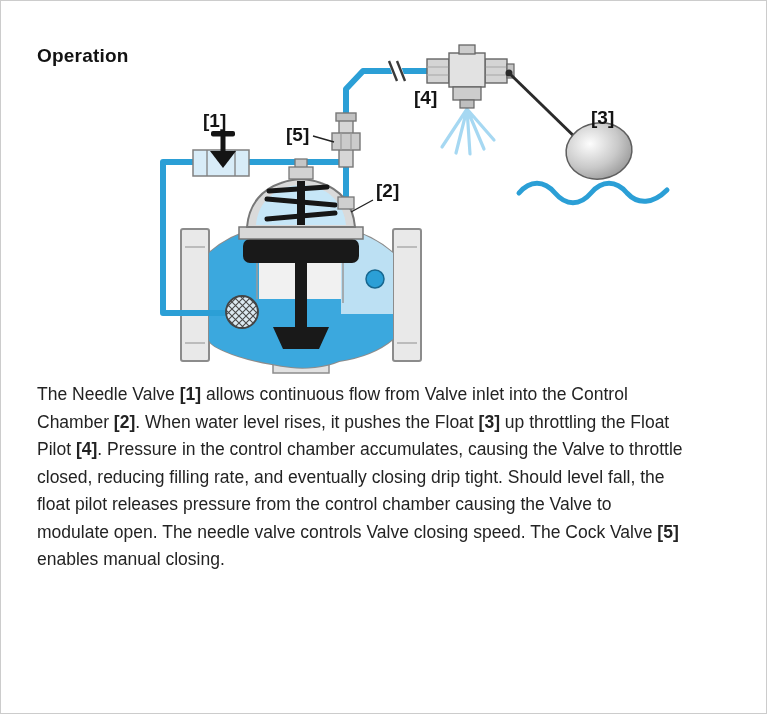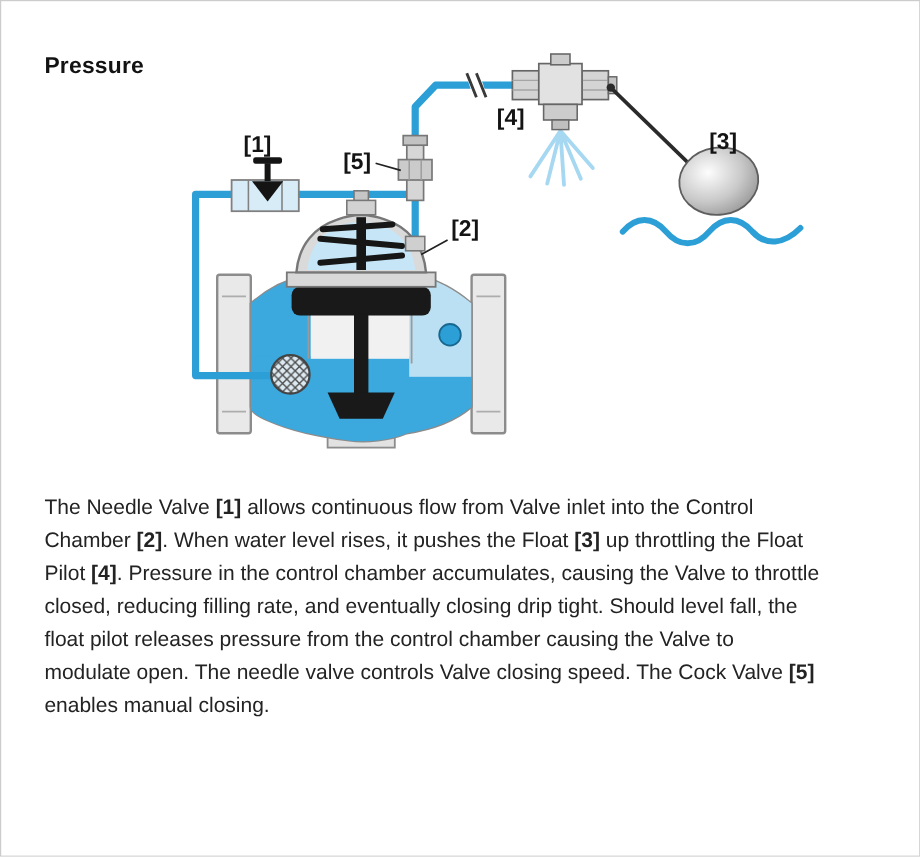--- a/index.html
+++ b/index.html
@@ -10,35 +10,35 @@
     background:#ffffff;
     overflow:hidden;
     font-family:"Liberation Sans", sans-serif;
   }
   .title{
     position:absolute;left:36px;top:44px;margin:0;
     font-size:19px;font-weight:700;color:#121212;letter-spacing:.2px;
   }
   .diagram{position:absolute;left:0;top:0;}
   .desc{
-    position:absolute;left:36px;top:408px;width:650px;margin:0;
+    position:absolute;left:36px;top:380px;width:650px;margin:0;
     font-size:17.5px;line-height:27.5px;color:#232323;
   }
   .desc b{font-weight:700;}
   .lbl{
     font-family:"Liberation Sans", sans-serif;
     font-weight:700;font-size:19px;fill:#141414;
   }
 </style>
 </head>
 <body>
 
 <div class="page">
 
-  <h1 class="title">Pressure</h1>
+  <h1 class="title">Operation</h1>
 
   <svg class="diagram" width="767" height="400" viewBox="0 0 767 400">
     <defs>
       <pattern id="hatch" width="7" height="7" patternUnits="userSpaceOnUse">
         <rect width="7" height="7" fill="#DCE9F1"></rect>
         <path d="M0,0 L7,7 M7,0 L0,7" stroke="#4A4A4A" stroke-width="1.1"></path>
       </pattern>
       <radialGradient id="floatGrad" cx="38%" cy="35%" r="78%">
         <stop offset="0%" stop-color="#FDFDFD"></stop>
         <stop offset="55%" stop-color="#C9C9C9"></stop>

